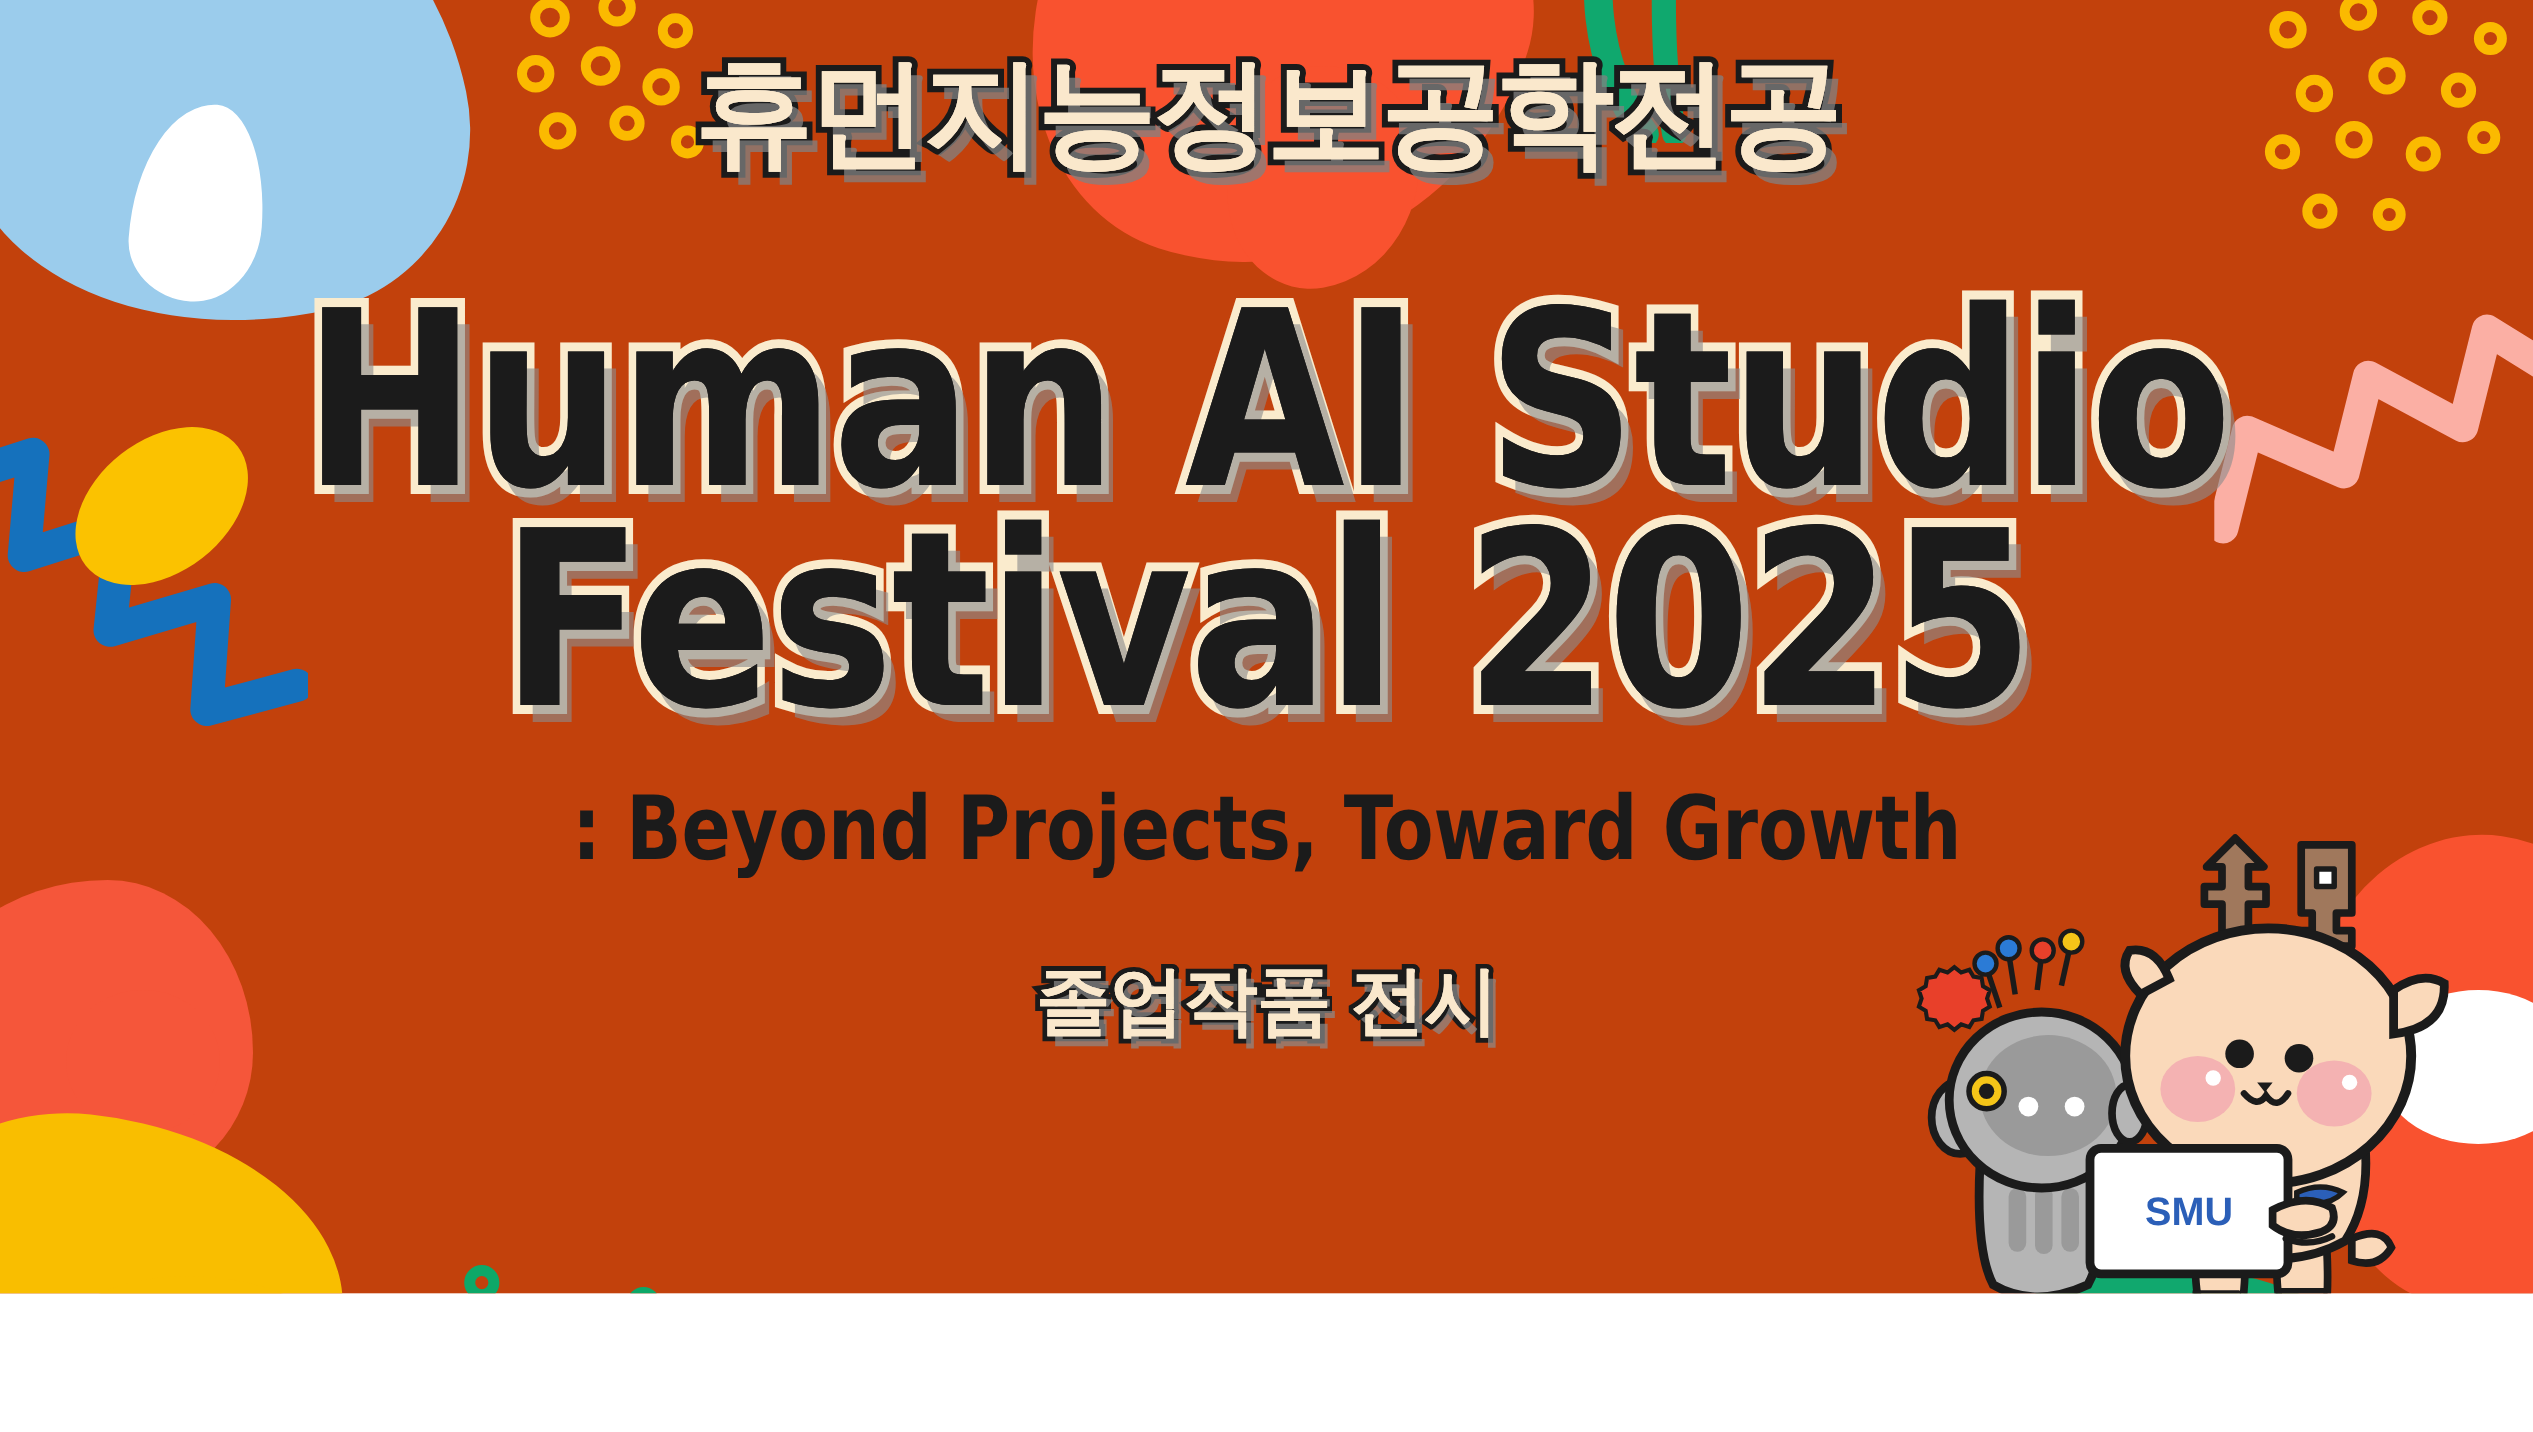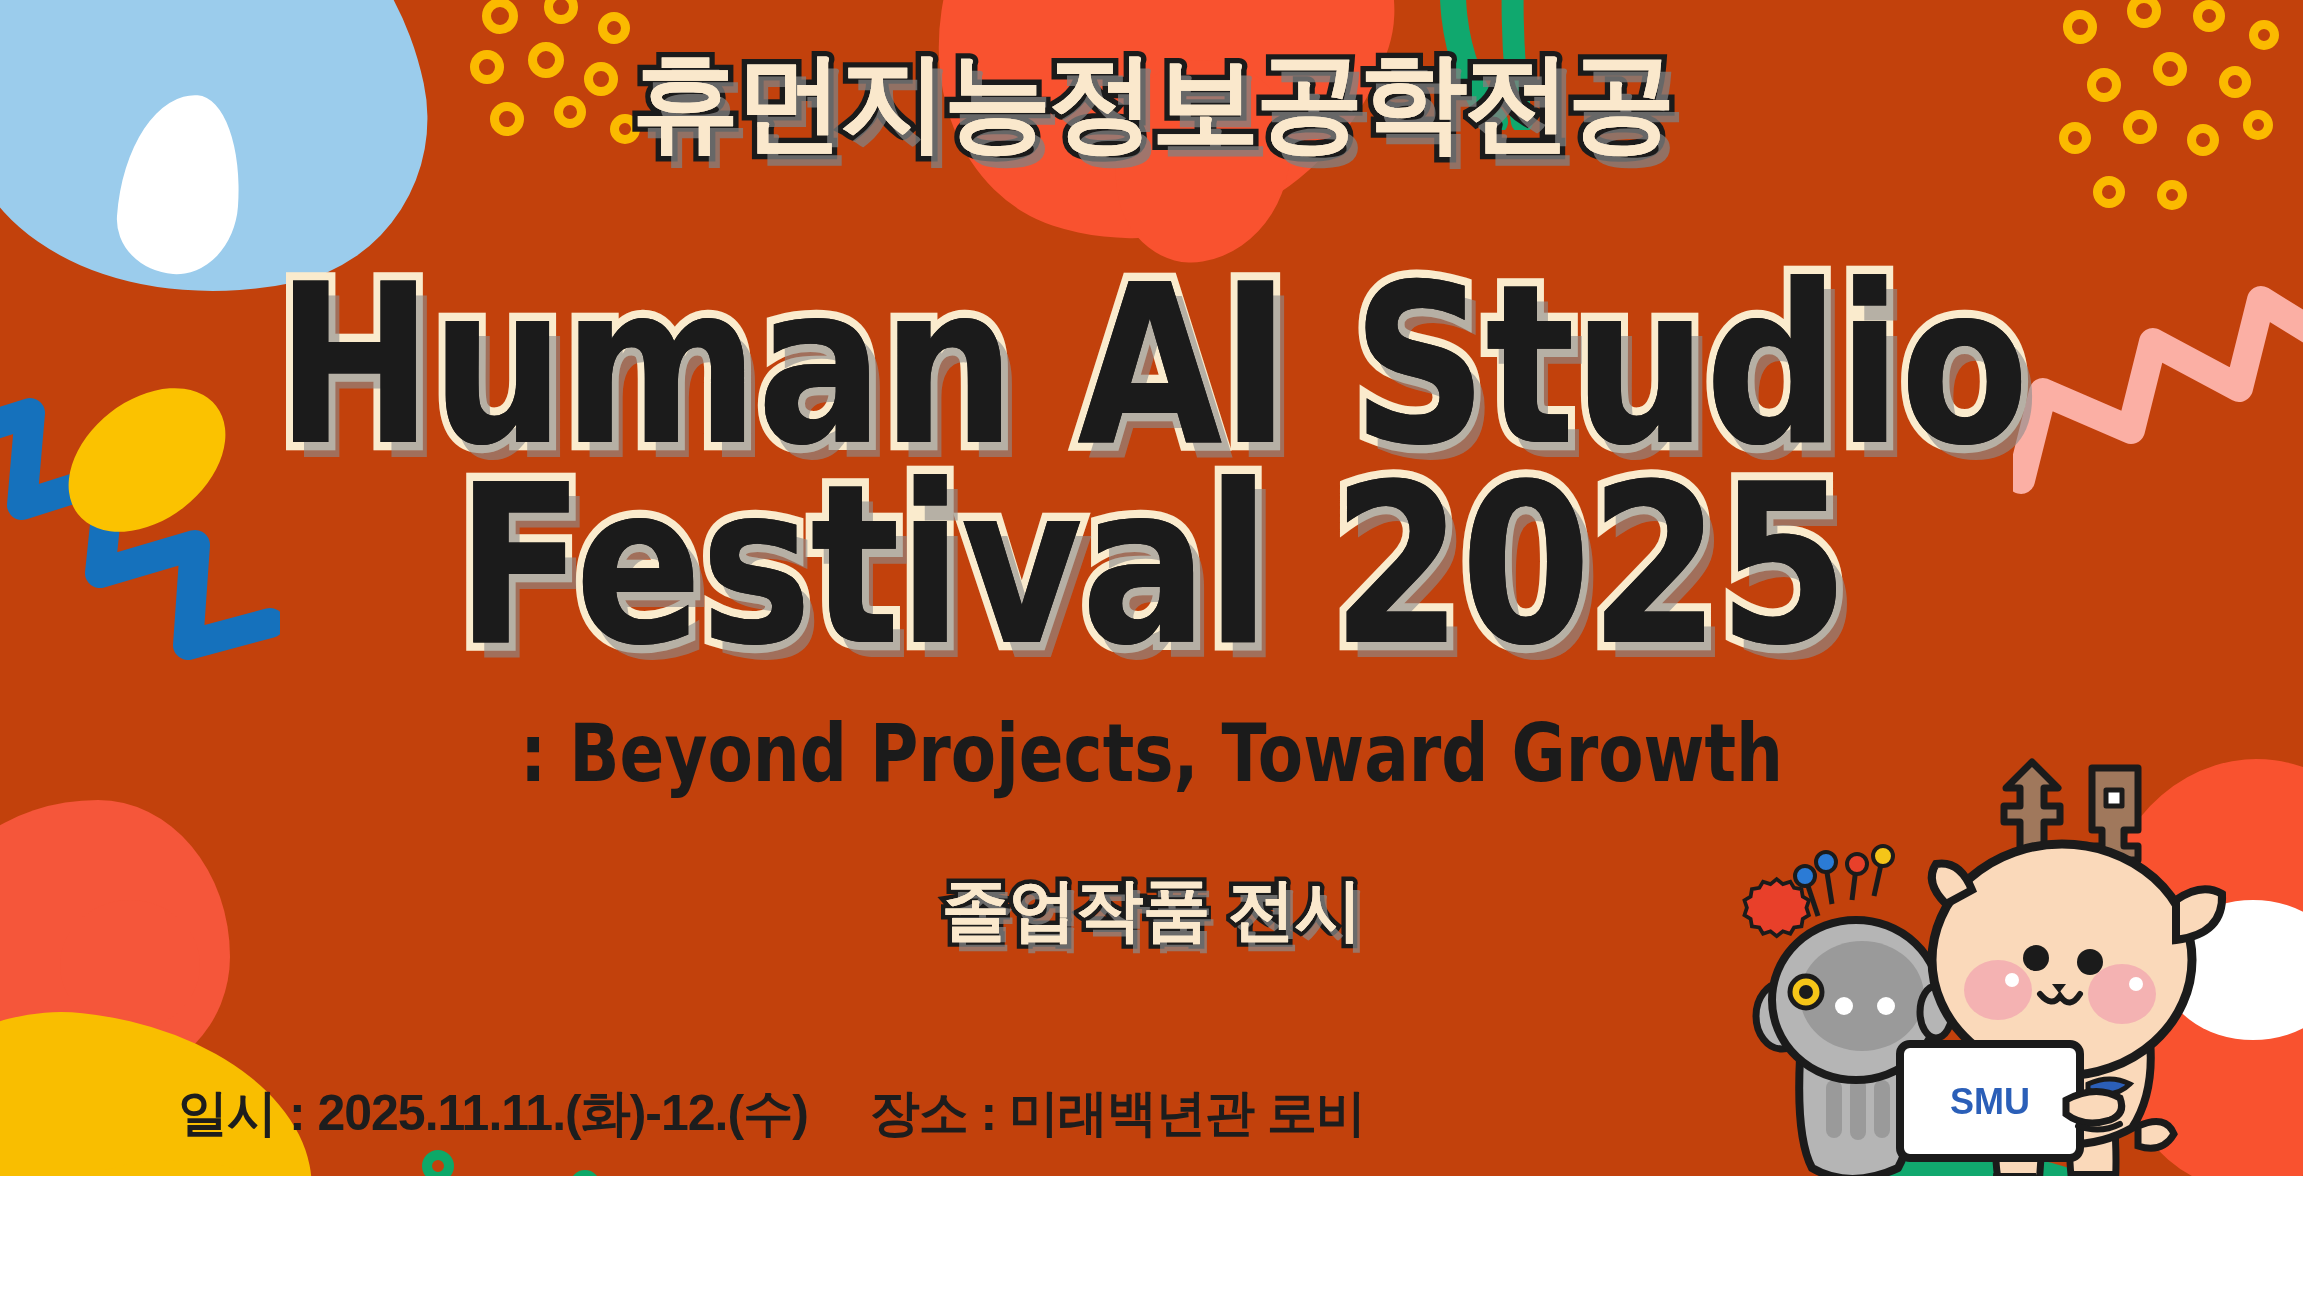--- a/index.html
+++ b/index.html
@@ -260,29 +260,20 @@
   <div class="txt main-line-fill" id="main-line-1-fill">Human AI Studio</div>
 
   <div class="txt main-line" id="main-line-2">Festival 2025</div>
   <div class="txt main-line-fill" id="main-line-2-fill">Festival 2025</div>
 
   <div class="txt" id="subtitle">: Beyond Projects, Toward Growth</div>
 
   <div class="txt" id="exhibition-label">졸업작품 전시</div>
   <div class="txt" id="exhibition-label-fill">졸업작품 전시</div>
 
-  <div class="txt" id="info-line">
-    <span>일시</span>
-    <span>:</span>
-    <span>2025.11.11.(화)-12.(수)</span>
-    <span class="gap"></span>
-    <span>장소</span>
-    <span>:</span>
-    <span>미래백년관 로비</span>
-  </div>
 
   <div id="mascot-group">
     <svg width="563" height="532" viewBox="0 0 563 532" xmlns="http://www.w3.org/2000/svg">
 
       <g>
 
         <g stroke="#1B1B1B" stroke-width="5" fill="none">
           <path d="M78 188 L66 152"></path>
           <path d="M92 176 L86 138"></path>
           <path d="M112 172 L116 140"></path>

